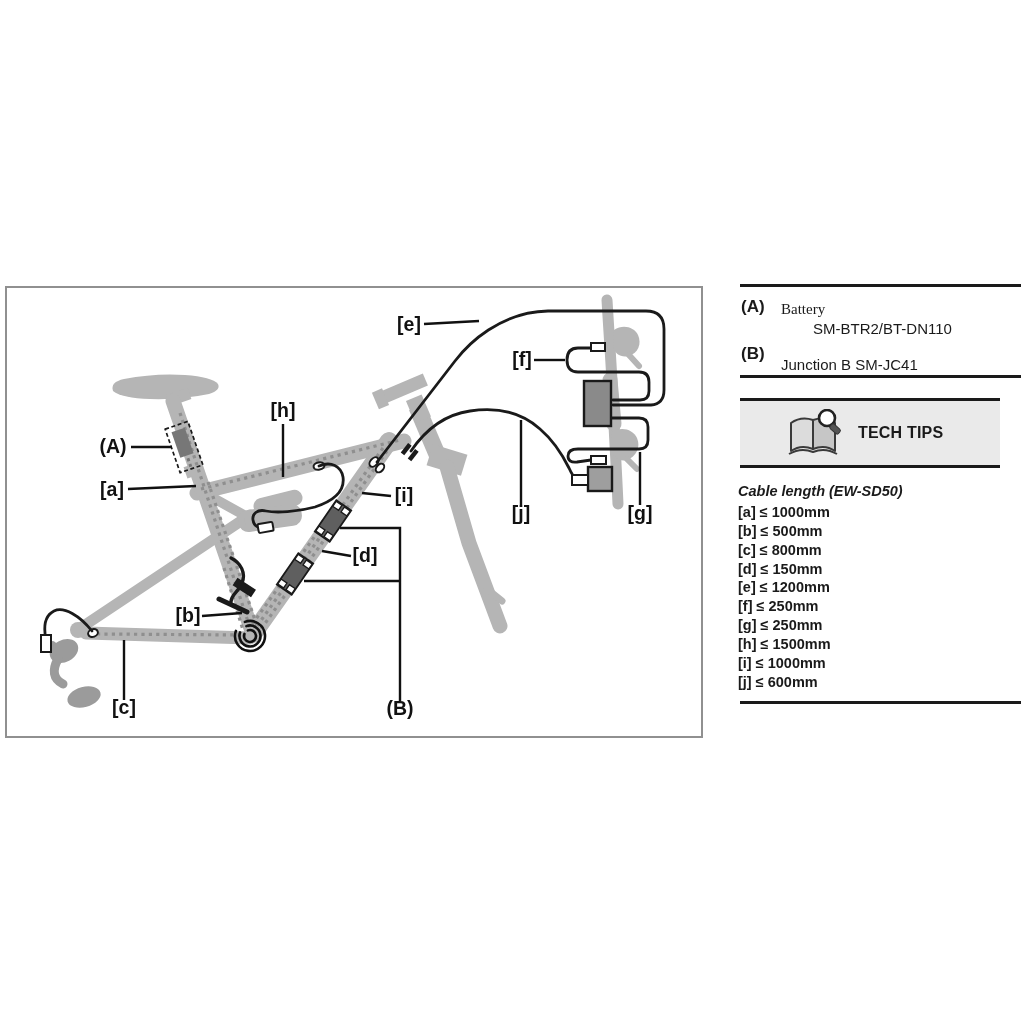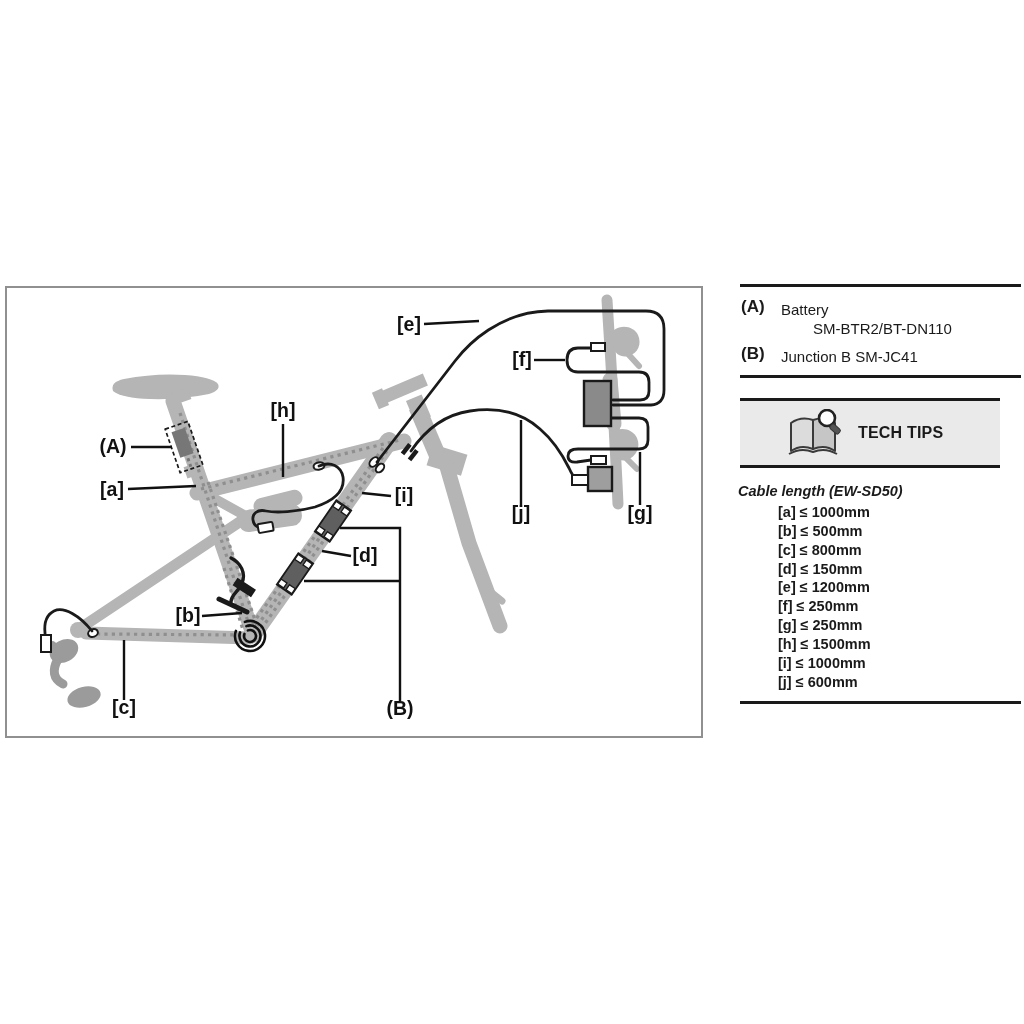--- a/index.html
+++ b/index.html
@@ -12,21 +12,21 @@
   .sidebar-rule{position:absolute;left:740px;width:281px;height:3px;background:#1a1a1a;}
   .rule-top{top:284px;} .rule-legend-bottom{top:375px;} .rule-list-bottom{top:701px;}
   .legend-key{position:absolute;left:741px;font-size:17px;font-weight:700;}
   .legend-line{position:absolute;left:781px;font-size:15px;font-weight:400;}
   .techtips{position:absolute;left:740px;top:398px;width:260px;height:70px;box-sizing:border-box;
         background:#eaeaea;border-top:3px solid #1a1a1a;border-bottom:3px solid #1a1a1a;
         display:flex;align-items:center;padding-left:48px;}
   .techtips-label{font-size:16px;font-weight:700;margin-left:8px;letter-spacing:0.2px;}
   .cable-heading{position:absolute;left:738px;top:483px;font-size:14.5px;font-weight:700;font-style:italic;}
   .cable-list{position:absolute;left:738px;top:503px;}
-  .cable-item{height:18.85px;line-height:18.85px;font-size:14.5px;font-weight:700;margin-left:40px;}
+  .cable-item{height:18.85px;line-height:18.85px;font-size:14.5px;font-weight:700;}
   
   text.callout{font-family:"Liberation Sans", sans-serif;font-weight:700;font-size:19.5px;fill:#111111;}
 </style>
 </head>
 <body>
 
 <div class="page">
 
   <div class="diagram-box"></div>
 
@@ -166,24 +166,24 @@
       <text class="callout" x="365" y="562">[d]</text>
       <text class="callout" x="188" y="622">[b]</text>
       <text class="callout" x="124" y="714">[c]</text>
       <text class="callout" x="400" y="715">(B)</text>
     </g>
   </svg>
 
   <div class="sidebar-rule rule-top"></div>
 
   <div class="legend-key" style="top:297px;">(A)</div>
-  <div class="legend-line" style="top:301px;">Battery</div>
+  <div class="legend-line" style="top:301px;font-family:Liberation Serif, serif;">Battery</div>
   <div class="legend-line" style="top:320px;margin-left:32px;">SM-BTR2/BT-DN110</div>
   <div class="legend-key" style="top:344px;">(B)</div>
-  <div class="legend-line" style="top:348px;">Junction B SM-JC41</div>
+  <div class="legend-line" style="top:356px;">Junction B SM-JC41</div>
 
   <div class="sidebar-rule rule-legend-bottom"></div>
 
   <div class="techtips">
     <svg width="62" height="48" viewBox="0 0 62 48" aria-hidden="true">
       <path d="M 3,14 Q 13,7 25,11 L 25,40 Q 13,35 3,42 Z" fill="#dcdcdc" stroke="#3a3a3a" stroke-width="2" stroke-linejoin="round"></path>
       <path d="M 25,11 Q 37,7 47,14 L 47,42 Q 37,35 25,40 Z" fill="#c6c6c6" stroke="#3a3a3a" stroke-width="2" stroke-linejoin="round"></path>
       <path d="M 1,45 Q 13,38 25,43 Q 37,38 49,45" fill="none" stroke="#3a3a3a" stroke-width="2"></path>
       <circle cx="39" cy="9" r="8" fill="#ffffff" stroke="#222222" stroke-width="2.6"></circle>
       <rect x="45" y="14" width="11" height="6" rx="2" fill="#555555" stroke="#333333" stroke-width="1" transform="rotate(42,45,14)"></rect>

